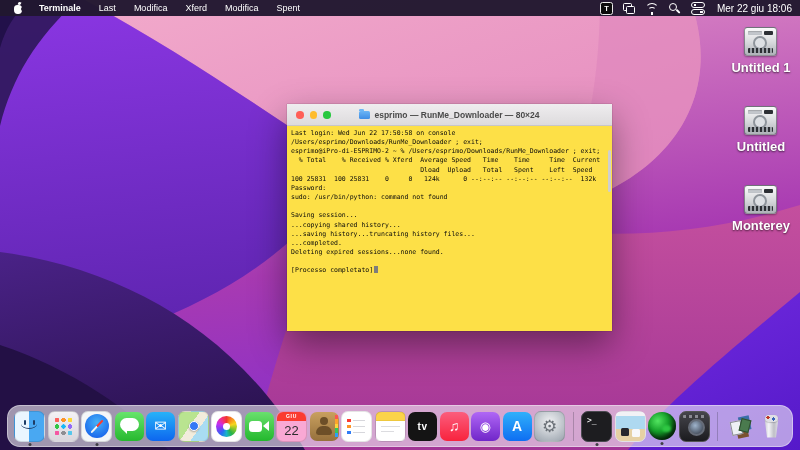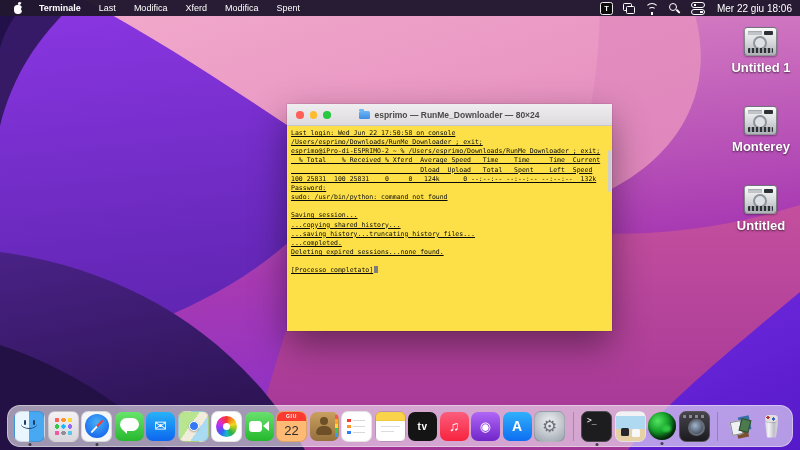--- a/index.html
+++ b/index.html
@@ -47,21 +47,21 @@
   .titlebar{position:relative;height:21px;background:linear-gradient(180deg,#efedef,#dddbdd);border-bottom:1px solid #c8c6c8;}
   .lights{position:absolute;left:9px;top:7px;display:flex;gap:6px;}
   .light{width:7.5px;height:7.5px;border-radius:50%;}
   .light-close{background:#ff5f57;}
   .light-min{background:#febc2e;}
   .light-zoom{background:#28c840;}
   .titlewrap{position:absolute;inset:0;display:flex;align-items:center;justify-content:center;gap:4px;}
   .proxy-icon{position:relative;width:11px;height:8px;background:linear-gradient(180deg,#6cb5f5,#3f8de5);border-radius:1.5px;flex:none;}
   .proxy-icon::before{content:"";position:absolute;left:0;top:-1.8px;width:4.5px;height:2.2px;background:#6cb5f5;border-radius:1.2px 1.2px 0 0;}
   .window-title{font-size:8.5px;font-weight:600;color:#4a4a4a;white-space:nowrap;}
-  .term-body{position:relative;padding:3px 4px;font-family:"DejaVu Sans Mono",monospace;font-size:6.5px;line-height:9.15px;color:#0a0a0a;white-space:pre;text-decoration:underline;}
+  .term-body{position:relative;padding:3px 4px;font-family:"DejaVu Sans Mono",monospace;font-size:6.5px;line-height:9.15px;color:#0a0a0a;white-space:pre;}
   .tline{min-height:9.15px;}
   .cursor{display:inline-block;width:4px;height:7px;background:#7d7d7d;vertical-align:-1px;margin-left:0.5px;}
   .term-scroll{position:absolute;right:1.5px;top:46px;width:3px;height:42px;background:#cfcfcf;border-radius:2px;}
 
   
   .dock{position:absolute;left:50%;transform:translateX(-50%);bottom:3px;height:40px;background:rgba(244,240,246,.6);border:0.5px solid rgba(255,255,255,.4);border-radius:13px;display:flex;align-items:center;padding:0 6px;gap:2.5px;z-index:30;}
   .dock-sep{width:1px;height:29px;background:rgba(40,40,50,.25);margin:0 5px;flex:none;}
   .dock-item{position:relative;width:29px;height:29px;border-radius:7px;flex:none;}
   .dock-item .glyph{position:absolute;inset:0;display:flex;align-items:center;justify-content:center;color:#fff;}
   .run-dot{position:absolute;left:50%;bottom:-5px;width:3px;height:3px;border-radius:50%;background:#3e3e44;transform:translateX(-50%);}
@@ -89,21 +89,21 @@
   .di-mail{background:linear-gradient(180deg,#27b2f8,#0d66ef);}
   .di-mail .glyph{font-size:15px;}
   .di-maps{background:linear-gradient(125deg,#b9e490 0 42%,#f2ecdc 42% 64%,#a9dcf2 64%);border:0.5px solid rgba(0,0,0,.1);}
   .di-maps::after{content:"";position:absolute;left:10px;top:9px;width:8px;height:8px;border-radius:50%;background:#3478f6;border:1.7px solid #fff;box-shadow:0 1px 2px rgba(0,0,0,.3);}
   .di-photos{background:#fff;border:0.5px solid rgba(0,0,0,.1);}
   .di-photos::before{content:"";position:absolute;left:4px;top:4px;width:21px;height:21px;border-radius:50%;background:conic-gradient(#f2362f,#f78f1e,#f7d51e,#8bc72a,#25b24a,#1ab5c8,#2a6df5,#7b3ff2,#c42ff0,#f22f8a,#f2362f);filter:blur(0.4px);}
   .di-photos::after{content:"";position:absolute;left:11px;top:11px;width:7px;height:7px;border-radius:50%;background:#fff;}
   .di-facetime{background:linear-gradient(180deg,#69e06d,#23b82d);}
   .di-facetime::before{content:"";position:absolute;left:4.5px;top:9px;width:13px;height:11px;background:#fff;border-radius:3.5px;}
   .di-facetime::after{content:"";position:absolute;right:4.5px;top:9.5px;width:0;height:0;border-right:6px solid #fff;border-top:5px solid transparent;border-bottom:5px solid transparent;}
-  .di-calendar{background:#fdba74;overflow:hidden;border:0.5px solid rgba(0,0,0,.12);}
+  .di-calendar{background:#f9a8d4;overflow:hidden;border:0.5px solid rgba(0,0,0,.12);}
   .cal-month{display:block;height:9px;line-height:9.5px;background:#fb3b30;color:#fff;font-size:5px;font-weight:700;text-align:center;letter-spacing:.7px;}
   .cal-day{display:block;height:20px;line-height:19px;font-size:13px;font-weight:300;color:#2c2c2e;text-align:center;}
   .di-contacts{background:linear-gradient(180deg,#c9a05f,#96703c);background-image:linear-gradient(180deg,#fb5651 0 20%,#fda32c 20% 40%,#ffd43a 40% 60%,#35c759 60% 80%,#2f9df4 80% 100%),linear-gradient(180deg,#c9a05f,#96703c);background-size:3px 22px,100% 100%;background-position:right 1px top 3.5px,0 0;background-repeat:no-repeat;}
   .di-contacts::before{content:"";position:absolute;left:10.5px;top:5.5px;width:8px;height:8px;border-radius:50%;background:#6d4f28;}
   .di-contacts::after{content:"";position:absolute;left:6.5px;top:14.5px;width:16px;height:9px;border-radius:8px 8px 3px 3px;background:#6d4f28;}
   .di-reminders{background:#fff;border:0.5px solid rgba(0,0,0,.1);background-image:
     radial-gradient(circle 1.9px at 7px 8.5px,#fb3b30 0 1.8px,transparent 2px),
     radial-gradient(circle 1.9px at 7px 14.5px,#fd9426 0 1.8px,transparent 2px),
     radial-gradient(circle 1.9px at 7px 20.5px,#2f7cf6 0 1.8px,transparent 2px),
     linear-gradient(#d7d7dc 0 0),linear-gradient(#d7d7dc 0 0),linear-gradient(#d7d7dc 0 0);
@@ -218,30 +218,30 @@
         </div>
         <div class="drive-label">Untitled 1</div>
       </div>
       <div class="drive">
         <div class="drive-icon">
           <i class="groove"></i>
           <i class="slot"></i>
           <i class="platter"></i>
           <i class="grill"></i>
         </div>
-        <div class="drive-label">Monterey</div>
+        <div class="drive-label">Untitled</div>
       </div>
       <div class="drive">
         <div class="drive-icon">
           <i class="groove"></i>
           <i class="slot"></i>
           <i class="platter"></i>
           <i class="grill"></i>
         </div>
-        <div class="drive-label">Untitled</div>
+        <div class="drive-label">Monterey</div>
       </div>
     </div>
 
   <div class="window">
     <div class="titlebar">
       <div class="lights">
         <span class="light light-close"></span>
         <span class="light light-min"></span>
         <span class="light light-zoom"></span>
       </div>

